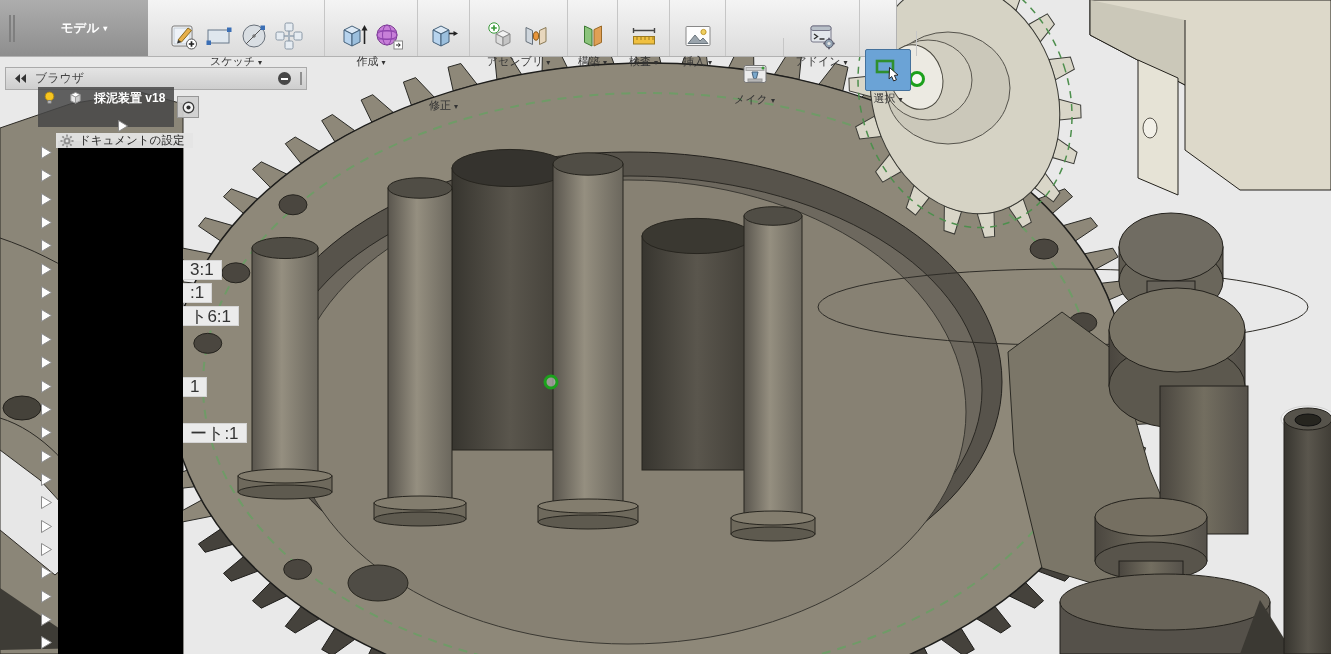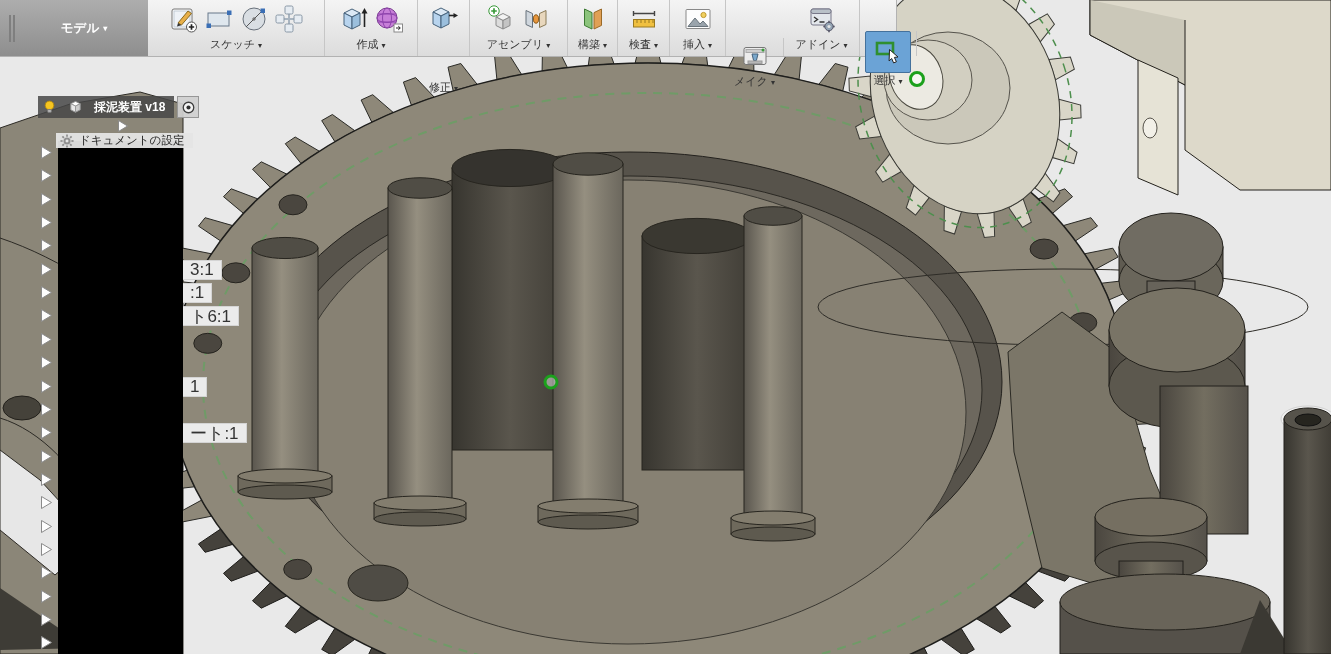--- a/index.html
+++ b/index.html
@@ -13,21 +13,21 @@
            background:linear-gradient(#f4f4f4,#dcdcdc);
            border-bottom:1px solid #b2b2b2;border-right:1px solid #b2b2b2;
            display:flex;box-sizing:border-box;z-index:5;}
   .model-block{width:128px;flex:0 0 128px;background:linear-gradient(#adadad,#8e8e8e);
            color:#fff;display:flex;align-items:center;justify-content:center;
            font-size:12.5px;font-weight:bold;position:relative;padding-left:20px;}
   .tb-grip{position:absolute;left:9px;top:15px;width:2px;height:27px;background:#7f7f7f;
            box-shadow:4px 0 0 #7f7f7f;}
   .model-caret{font-size:8px;margin-left:4px;}
   .tb-section{display:flex;flex-direction:column;align-items:center;
-           border-right:1px solid #c6c6c6;padding-top:0;box-sizing:border-box;}
+           border-right:1px solid #c6c6c6;padding-top:18px;box-sizing:border-box;}
   .tb-icons{flex:1;display:flex;align-items:center;justify-content:center;gap:3px;}
   .tb-icon{width:32px;height:36px;display:flex;align-items:center;justify-content:center;box-sizing:border-box;}
   .tb-icon svg{width:30px;height:30px;}
   .tb-label{font-size:11px;color:#333;padding:0 2px 4px 2px;white-space:nowrap;}
   .tb-caret{font-size:8px;margin-left:3px;color:#333;}
   .tb-section.active .tb-icon{background:#6ba3d6;border:1px solid #44719c;border-radius:2px;
            width:46px;height:42px;}
 
   
   .browser-header{position:absolute;left:5px;top:67px;width:302px;height:23px;
@@ -35,21 +35,21 @@
            display:flex;align-items:center;box-sizing:border-box;font-size:12px;
            color:#444;z-index:6;}
   .collapse-ic{margin:0 8px;display:flex;}
   .b-title{flex:1;}
   .min-btn{width:13px;height:13px;border-radius:50%;background:#474747;position:relative;margin-right:9px;flex:0 0 13px;}
   .min-btn::after{content:"";position:absolute;left:3px;top:5.5px;width:7px;height:2px;background:#fff;}
   .b-grip{width:2px;height:13px;background:#909090;margin-right:4px;}
 
   .root-row{position:absolute;left:38px;top:96px;height:22px;display:flex;align-items:center;z-index:6;}
   .root-chip{display:flex;align-items:center;background:rgba(70,70,70,.85);height:22px;
-           padding:0 9px 0 4px;color:#fff;font-weight:bold;font-size:12px;gap:11px;}
+           padding:0 9px 18px 4px;color:#fff;font-weight:bold;font-size:12px;gap:11px;}
   .radio-chip{width:22px;height:22px;background:rgba(208,208,208,.93);border:1px solid #979797;
            display:flex;align-items:center;justify-content:center;margin-left:3px;box-sizing:border-box;}
   .settings-row{position:absolute;left:52px;top:119px;height:21px;display:flex;align-items:center;z-index:6;flex-direction:column;}
   .settings-chip{display:flex;align-items:center;background:rgba(229,229,229,.95);height:21px;
            padding:0 9px 0 4px;font-size:11.5px;color:#222;gap:5px;margin-left:4px;}
 
   .tree-tri{position:absolute;left:40px;width:13px;height:15px;z-index:4;}
   .tree-label{position:absolute;left:183px;height:20px;background:#ebebeb;color:#333;
            font-size:17px;display:flex;align-items:center;padding:0 7px;
            border:1px solid #d4d4d4;border-left:none;box-sizing:border-box;
@@ -428,20 +428,31 @@
                 <rect x="4" y="6" width="16" height="11" fill="none" stroke="#2f8f2f" stroke-width="2.6"></rect>
                 <path d="M16.5 12.5 l8.5 7.5 -3.6 .4 2 4.4 -2.8 1.1 -1.9 -4.4 -2.6 2.4 Z" fill="#fff" stroke="#222"></path>
               </svg>
             </span>
           </div>
           <div class="tb-label">選択<span class="tb-caret">▾</span></div>
         </div>
       </div>
   </div>
 
+  <div class="browser-header">
+    <span class="collapse-ic">
+      <svg width="13" height="11" viewBox="0 0 13 11">
+          <path d="M6 1 L1 5.5 L6 10 Z" fill="#333"></path>
+          <path d="M12 1 L7 5.5 L12 10 Z" fill="#333"></path>
+        </svg>
+    </span>
+    <span class="b-title">ブラウザ</span>
+    <span class="min-btn"></span>
+    <span class="b-grip"></span>
+  </div>
 
   <div class="root-row">
     <span class="root-chip">
       <span style="display:flex;">
         <svg width="15" height="16" viewBox="0 0 16 16">
             <circle cx="8" cy="6.3" r="4.6" fill="#f7c520" stroke="#b0880f"></circle>
             <rect x="6" y="10.6" width="4" height="3.2" rx="1" fill="#b5b5b5" stroke="#777"></rect>
           </svg>
       </span>
       <span style="display:flex;">

